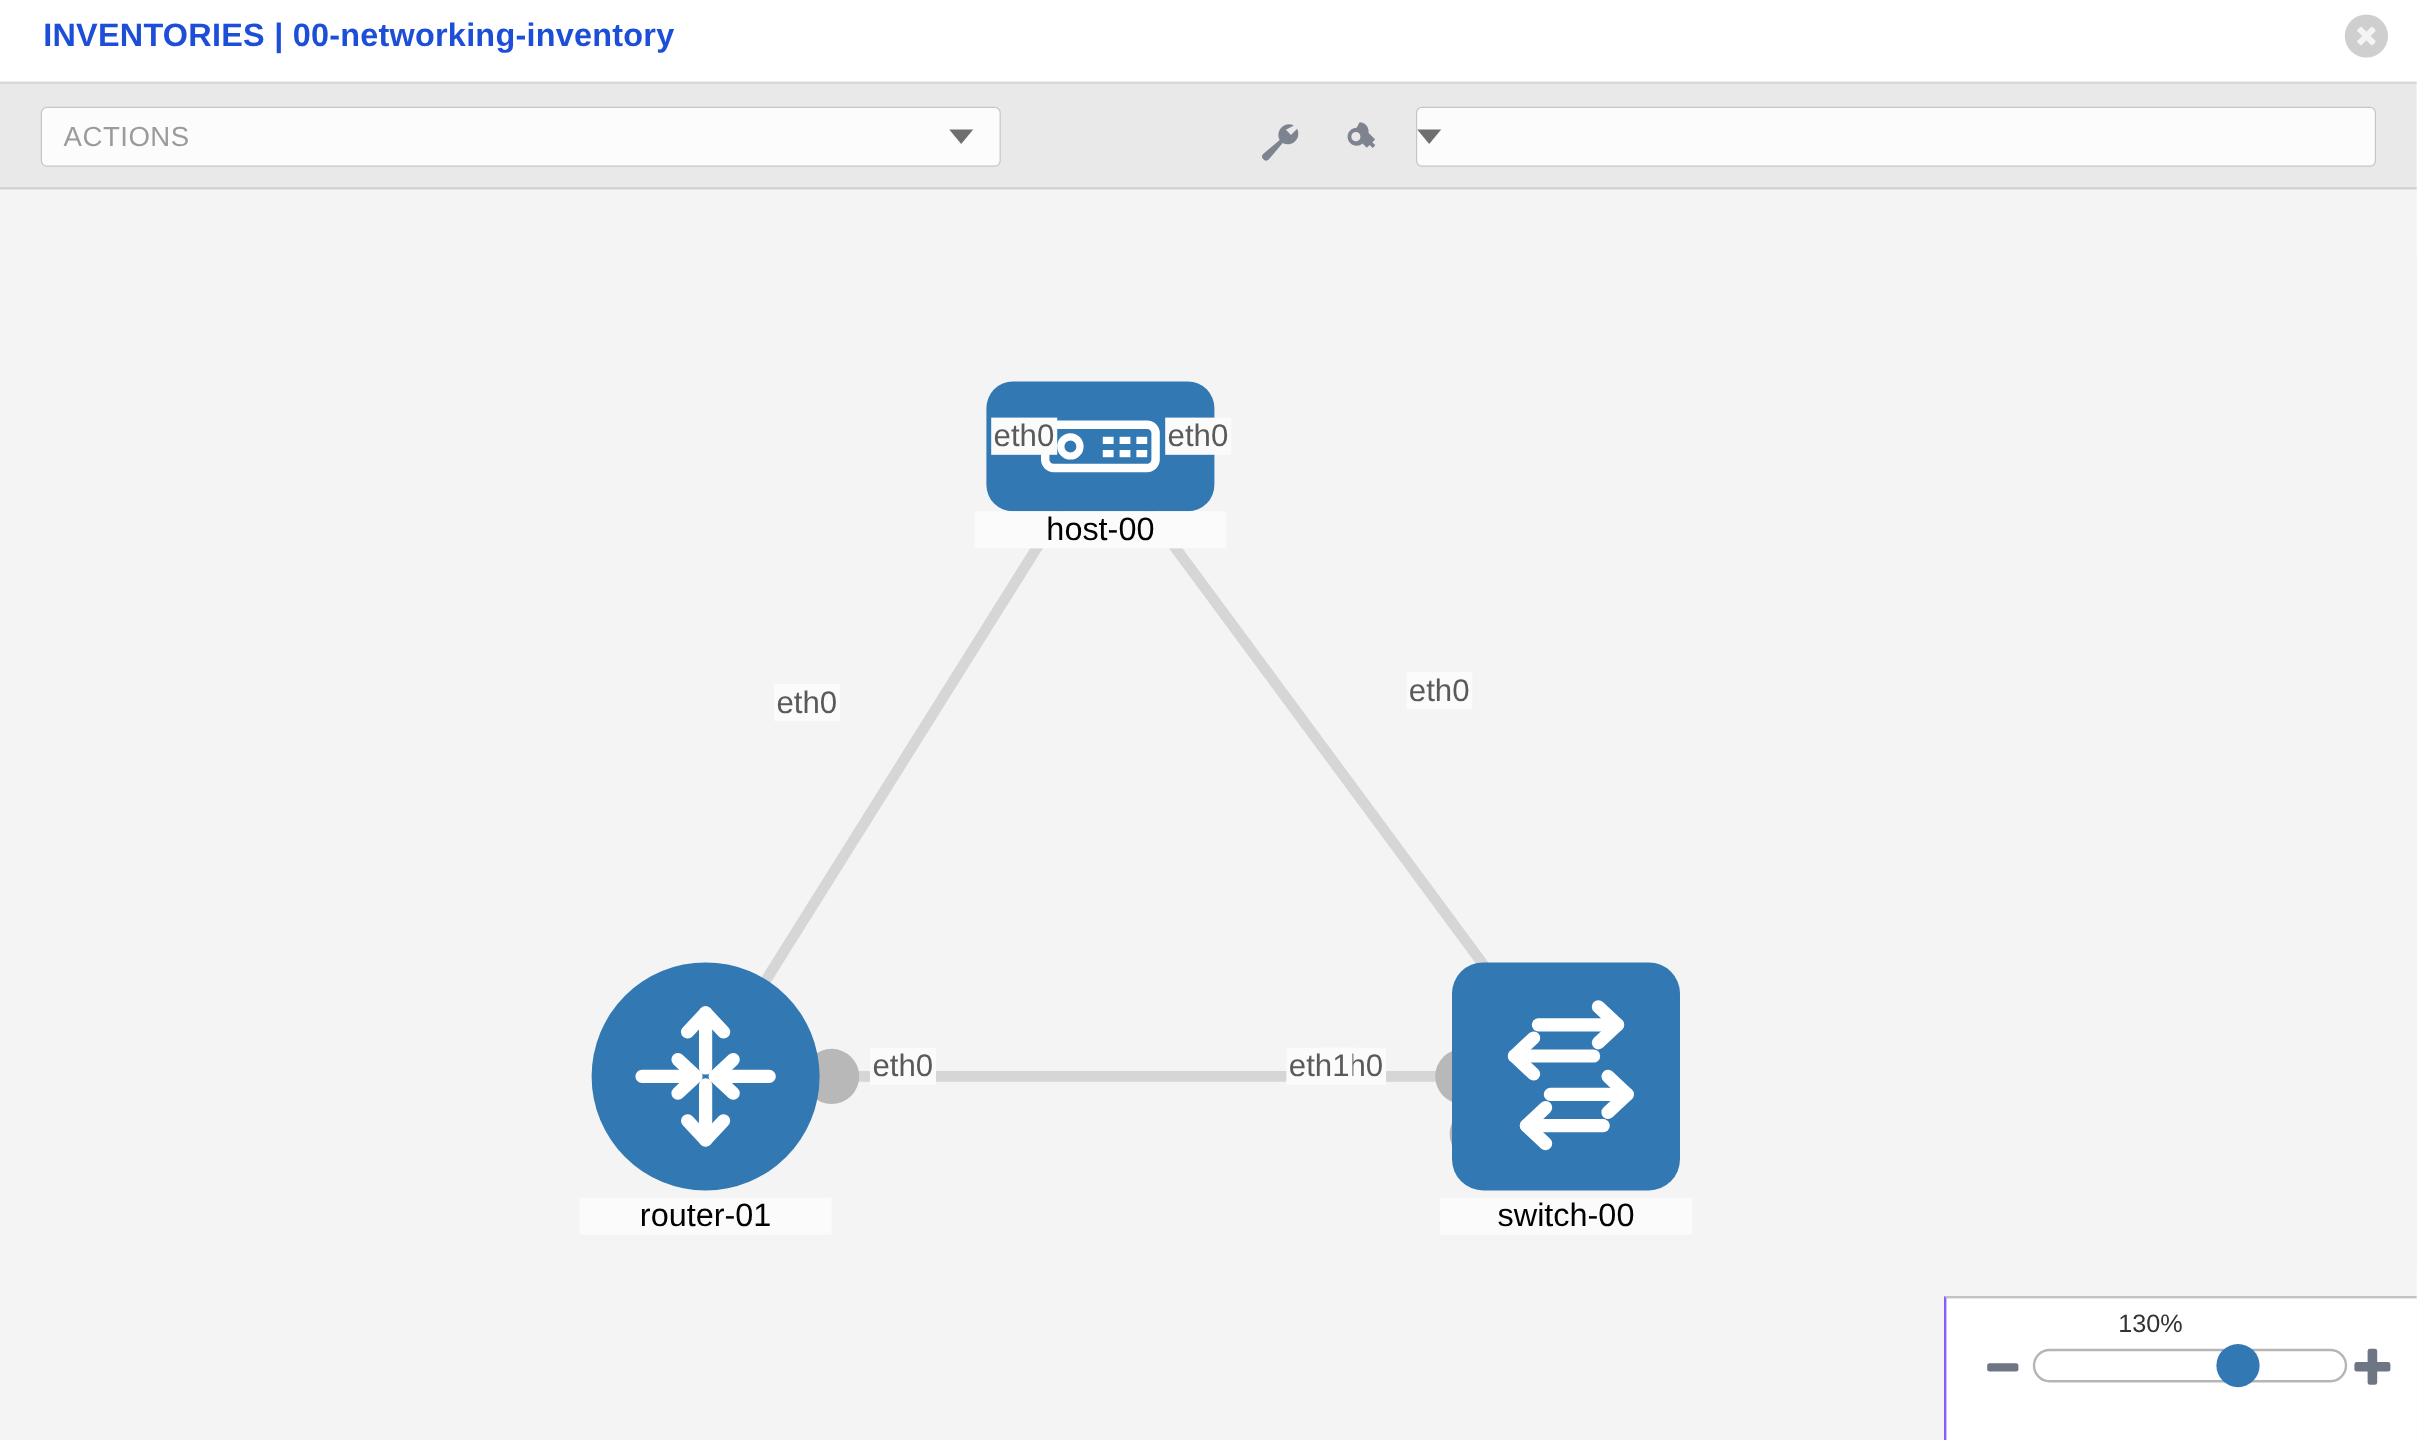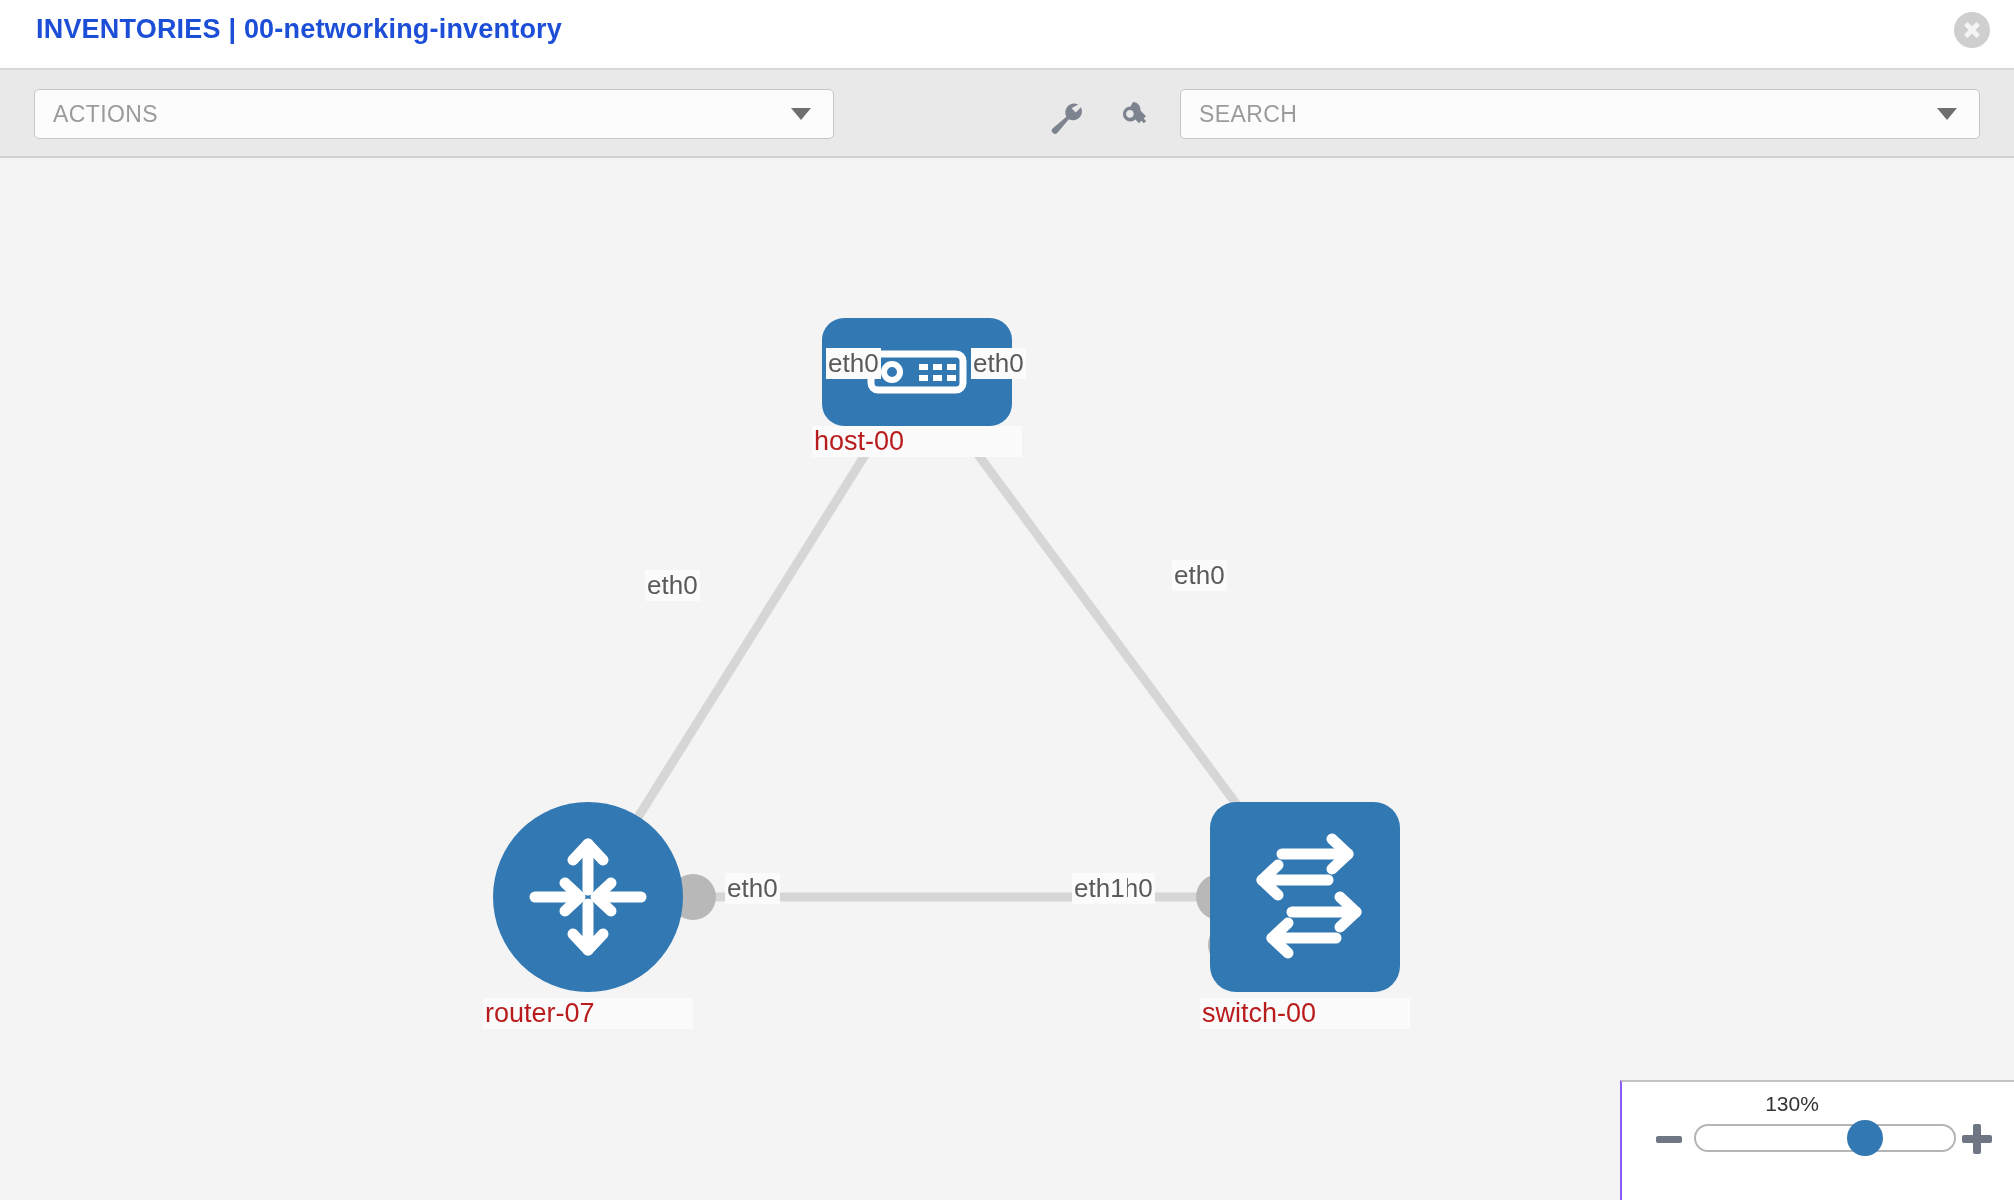--- a/index.html
+++ b/index.html
@@ -106,24 +106,24 @@
   .node-shape {
     background: #3279b3;
     display: flex; align-items: center; justify-content: center;
     cursor: pointer;
     position: relative;
     z-index: 3;
   }
   .node-label {
     position: absolute;
     font-size: 27px;
-    color: #b91c1c;
+    color: #000000;
     background: #fbfbfb;
     white-space: nowrap;
-    text-align: left;
+    text-align: center;
     padding: 0 2px;
     z-index: 4;
   }
 
   
   #node-host { left: 822px; top: 160px; }
   #node-host .node-shape {
     width: 190px; height: 108px;
     border-radius: 22px;
   }
@@ -237,21 +237,20 @@
       </svg>
     </div>
 
     <div class="tool-icon" id="key-btn">
       <svg viewBox="0 0 40 40" xmlns="http://www.w3.org/2000/svg">
         <path d="M15.5 8.5c-4.1 0-7.5 3.4-7.5 7.5 0 4.1 3.4 7.5 7.5 7.5 1.9 0 3.6-0.7 4.9-1.9l3.6 3.6 2.4-2.4 2.5 2.5 2.2-2.2-2.5-2.5 2.4-2.4-5.6-5.6c0.1-0.4 0.1-0.8 0.1-1.2 0-4.1-3.4-7.5-7.5-7.5zm-0.6 3.6c2.1 0 3.8 1.7 3.8 3.8s-1.7 3.8-3.8 3.8-3.8-1.7-3.8-3.8 1.7-3.8 3.8-3.8z" fill="#7d838f"></path>
       </svg>
     </div>
 
     <div class="select-box" id="search-select">
-      <span class="sel-text">SEARCH</span>
       <span class="caret"></span>
     </div>
 
   </div>
 
   <div class="canvas">
 
     <svg class="links" width="2014" height="1042" xmlns="http://www.w3.org/2000/svg">
       <line x1="917" y1="214" x2="588" y2="739" stroke="#d6d6d6" stroke-width="9"></line>
       <line x1="917" y1="214" x2="1305" y2="739" stroke="#d6d6d6" stroke-width="9"></line>
@@ -292,21 +291,21 @@
             <polyline points="50,102 65,118 80,102"></polyline>
 
             <line x1="12" y1="65" x2="56" y2="65"></line>
             <polyline points="42,51 57,65 42,79"></polyline>
 
             <line x1="118" y1="65" x2="74" y2="65"></line>
             <polyline points="88,51 73,65 88,79"></polyline>
           </g>
         </svg>
       </div>
-      <div class="node-label">router-07</div>
+      <div class="node-label">router-01</div>
     </div>
 
     <div class="node" id="node-switch">
       <div class="node-shape">
         <svg width="130" height="130" viewBox="0 0 130 130" xmlns="http://www.w3.org/2000/svg">
           <g stroke="#ffffff" stroke-width="11" stroke-linecap="round" stroke-linejoin="round" fill="none">
 
             <line x1="42" y1="22" x2="108" y2="22"></line>
             <polyline points="92,7 108,22 92,37"></polyline>
 

